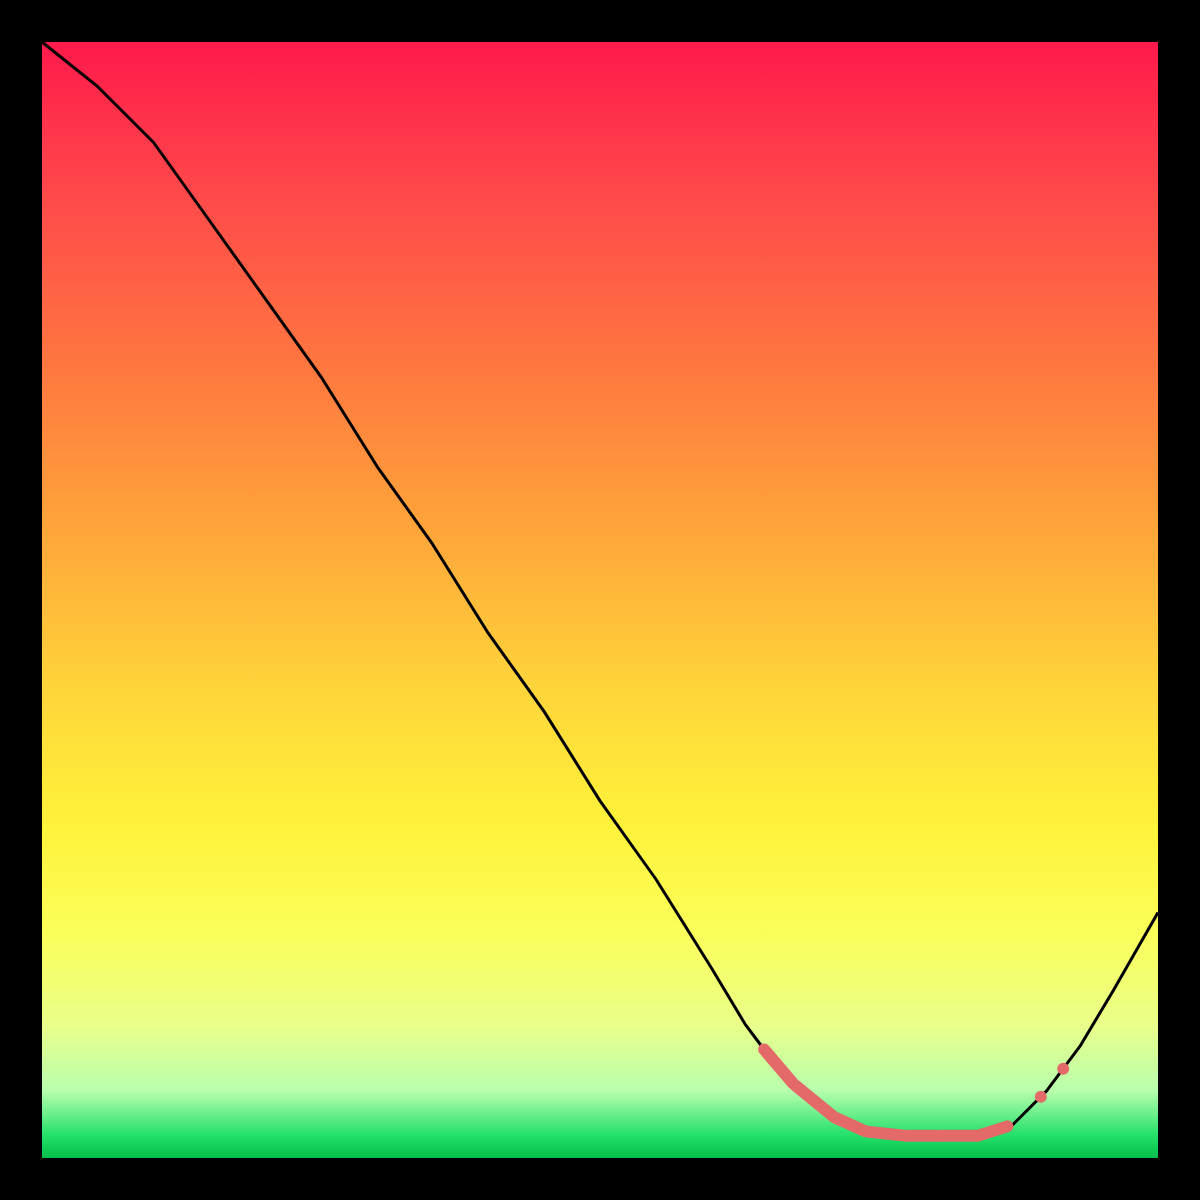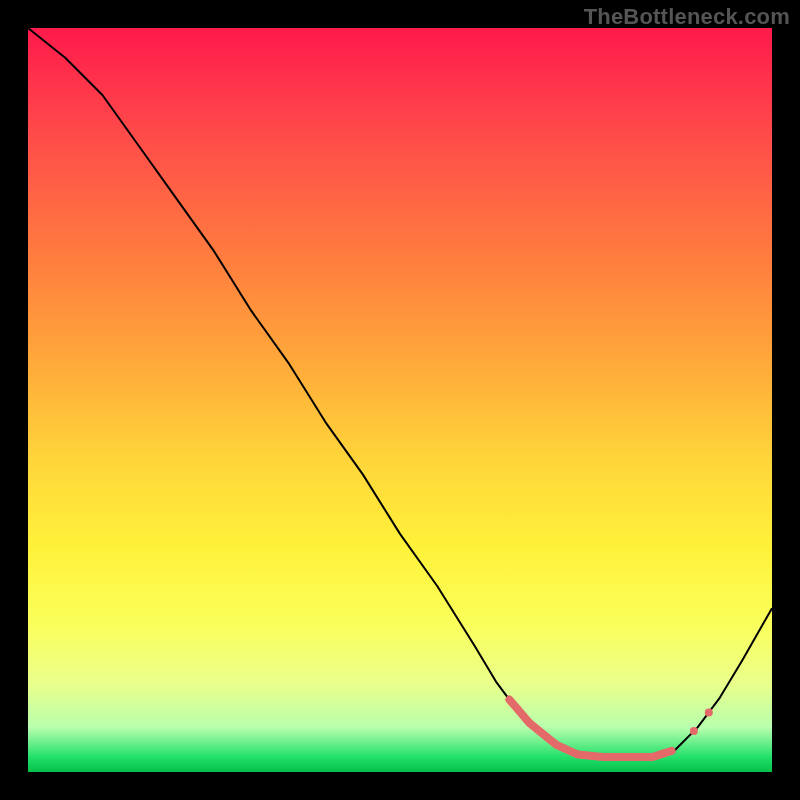--- a/index.html
+++ b/index.html
@@ -91,14 +91,13 @@
           <path class="dashseg" d="M624.2 729.1 L643.6 722.9"></path>
         </g>
       <g>
           <circle class="dot" cx="665.9" cy="703.1" r="4"></circle>
           <circle class="dot" cx="680.8" cy="684.5" r="4"></circle>
         </g>
     </svg>
 
   </div>
 
-  <div class="watermark">TheBottleneck.com</div>
 </div>
 
 </body></html>

